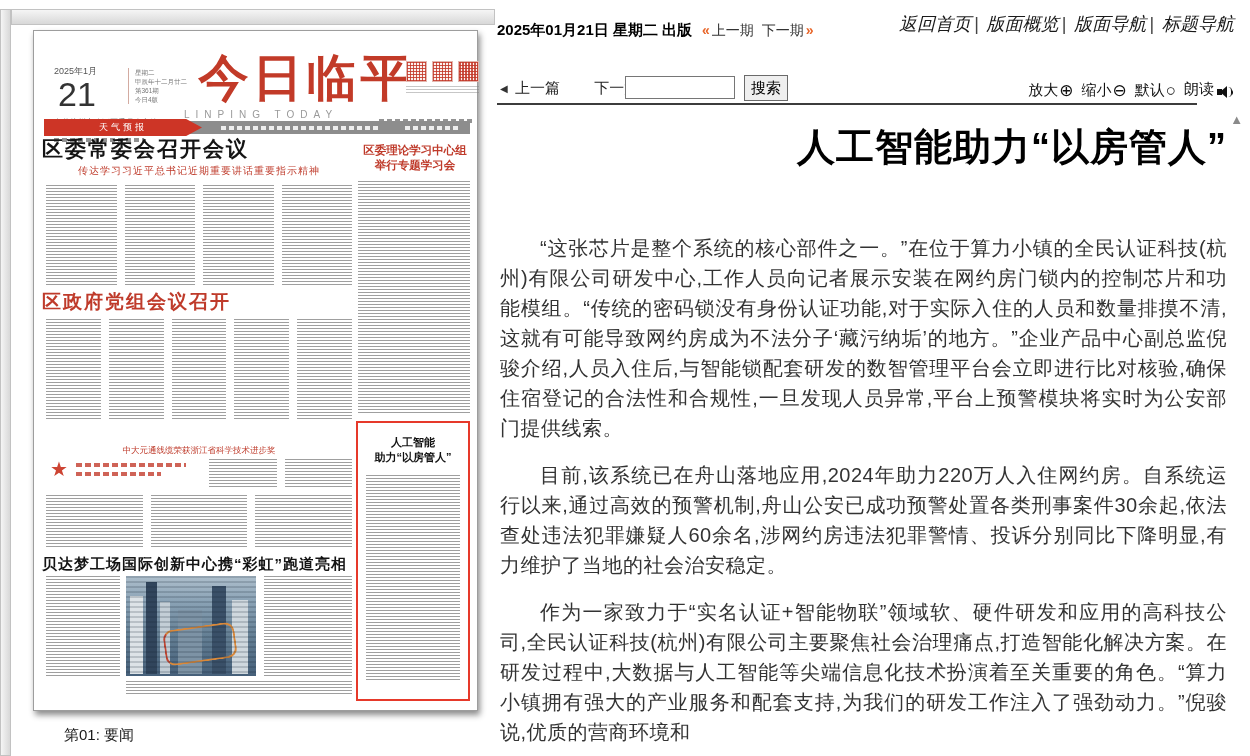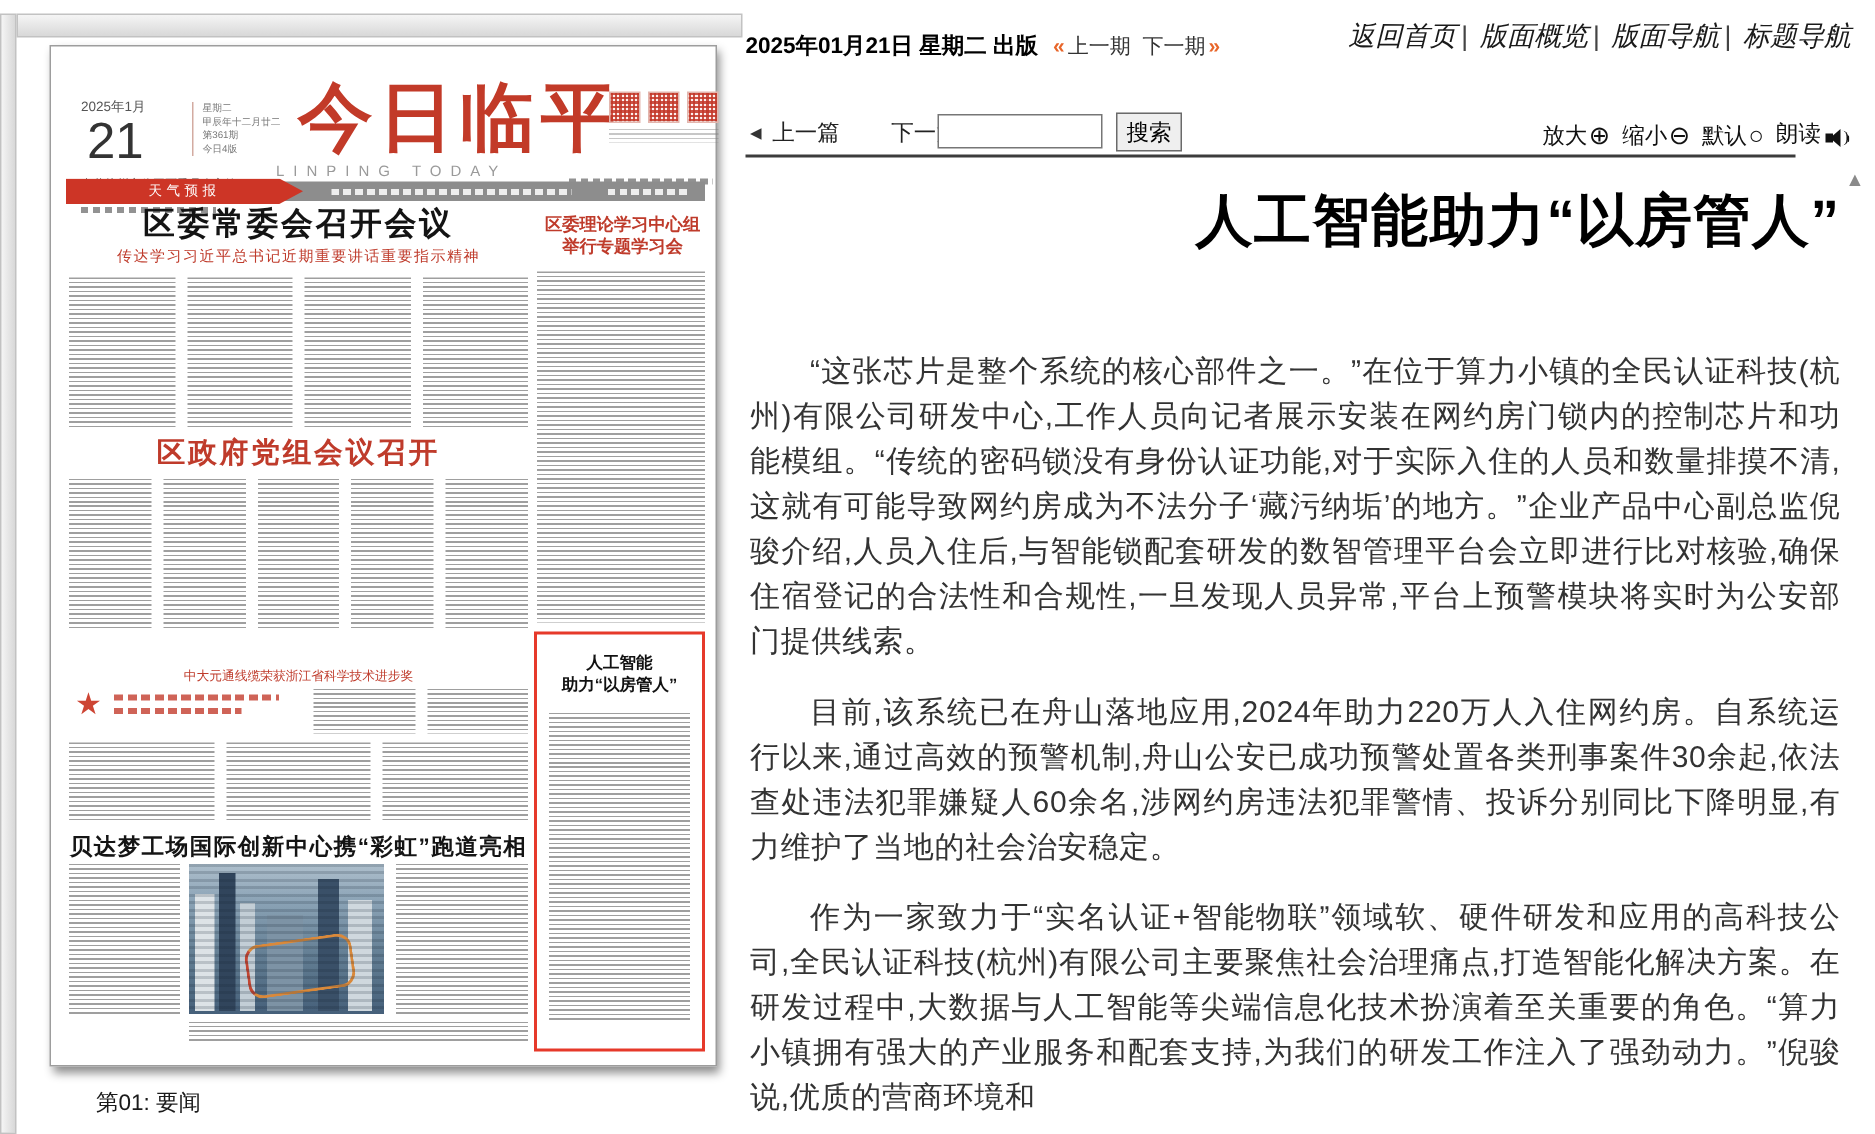--- a/index.html
+++ b/index.html
@@ -36,21 +36,21 @@
   .fz-light{background-image:repeating-linear-gradient(180deg,rgba(130,130,130,.45) 0 1px,transparent 1px 3px);}
   .dash{height:4px;background:repeating-linear-gradient(90deg,rgba(100,100,100,.7) 0 5px,transparent 5px 8px);}
   .dash-w{height:4px;background:repeating-linear-gradient(90deg,rgba(255,255,255,.85) 0 5px,transparent 5px 8px);}
   .dash-red{height:4px;background:repeating-linear-gradient(90deg,rgba(195,60,45,.8) 0 6px,transparent 6px 9px);}
 
   .w-bar{left:12px;top:90px;width:424px;height:13px;background:#8d8d8d;}
   .w-flag{left:10px;top:88px;width:158px;height:17px;background:#cd3526;
           clip-path:polygon(0 0,90% 0,100% 50%,90% 100%,0 100%);
           color:#fff;font-size:9px;text-align:center;line-height:17px;letter-spacing:3px;}
 
-  .sec-t{left:8px;width:314px;text-align:center;font-weight:bold;color:#141414;white-space:nowrap;}
+  .sec-t{left:8px;width:314px;font-weight:bold;color:#141414;white-space:nowrap;}
   .s1-t{top:104px;font-size:21px;letter-spacing:2px;}
   .s1-s{top:133px;left:8px;width:314px;text-align:center;font-size:10px;color:#bf3b2b;letter-spacing:1px;white-space:nowrap;}
   .s2-t{top:258px;font-size:19px;letter-spacing:2px;color:#bf3b2b;}
   .s3-t{top:396px;font-size:14px;letter-spacing:1px;}
   .s3-s{top:414px;left:8px;width:314px;text-align:center;font-size:8.5px;color:#bf3b2b;white-space:nowrap;}
   .s4-t{top:524px;font-size:15px;letter-spacing:1px;}
   .cols{position:absolute;display:flex;gap:8px;}
   .cols .fz{flex:1;}
   .c1{left:12px;top:154px;width:306px;height:100px;}
   .c2{left:12px;top:288px;width:306px;height:100px;}

